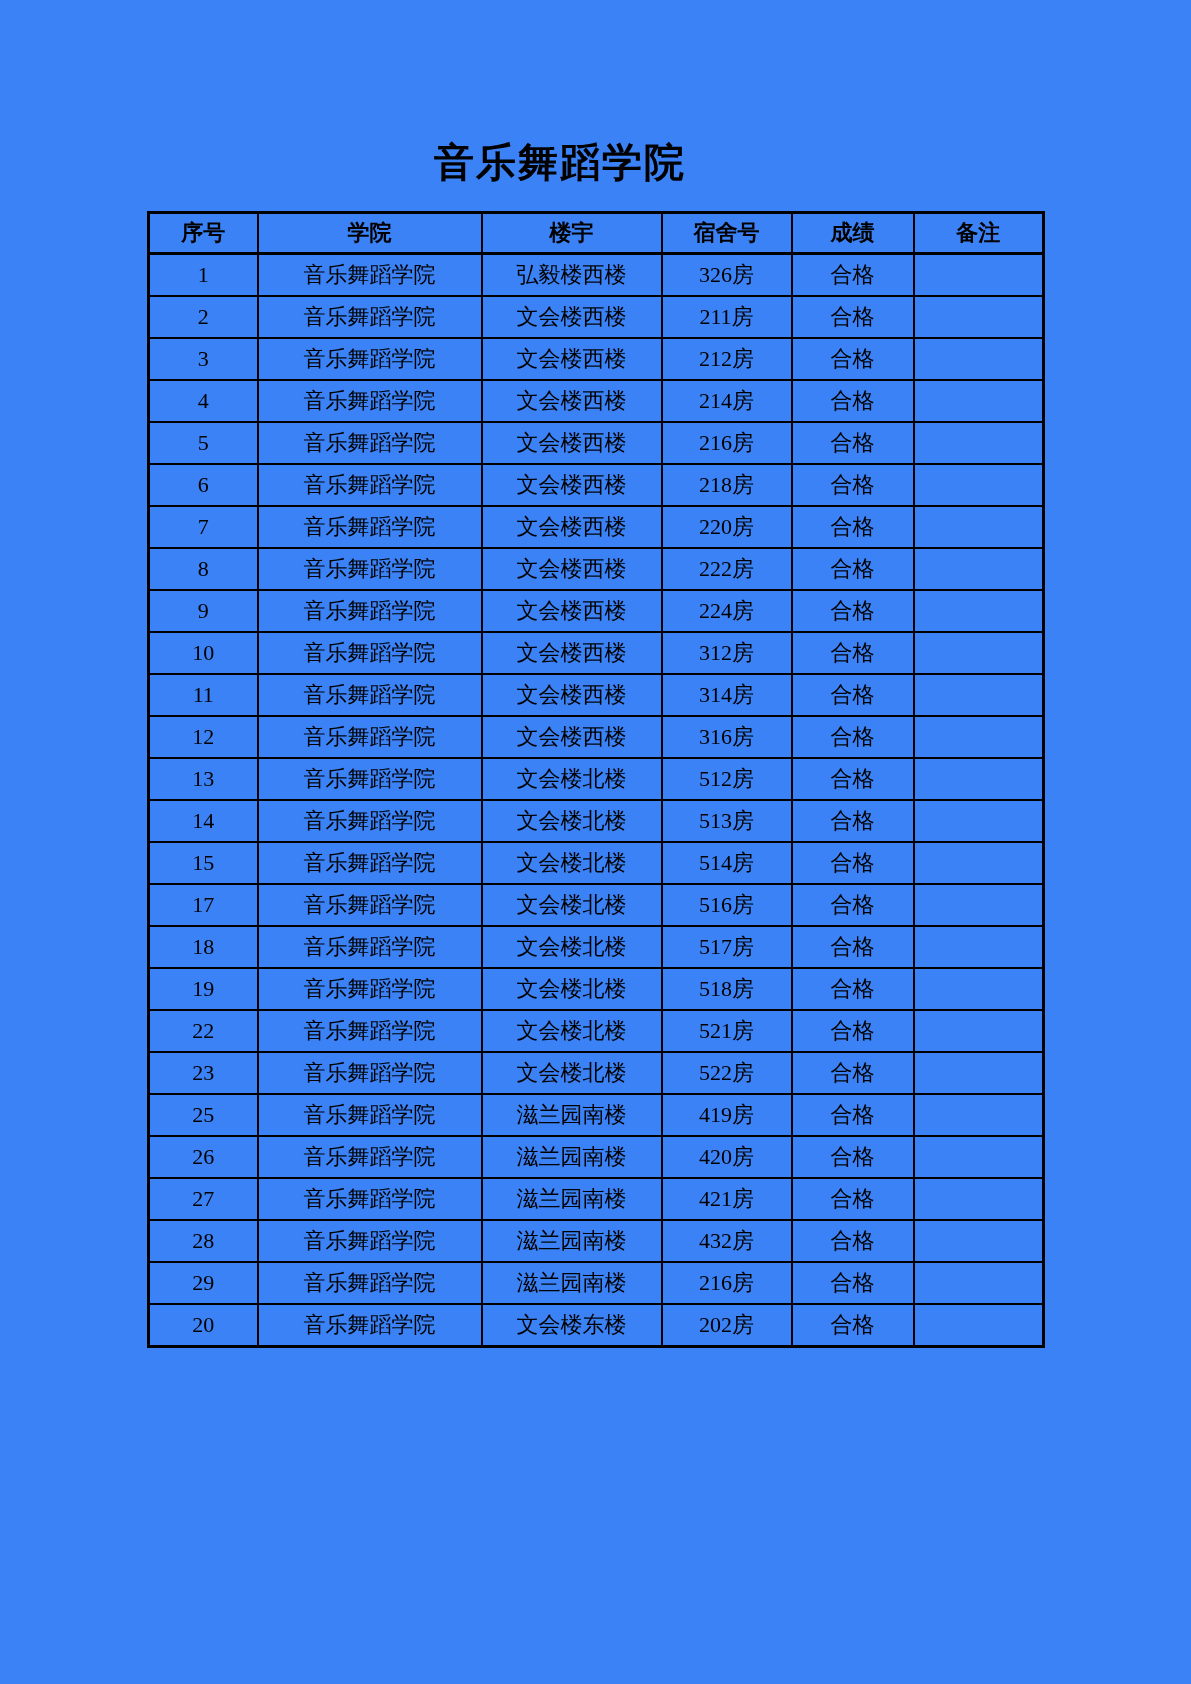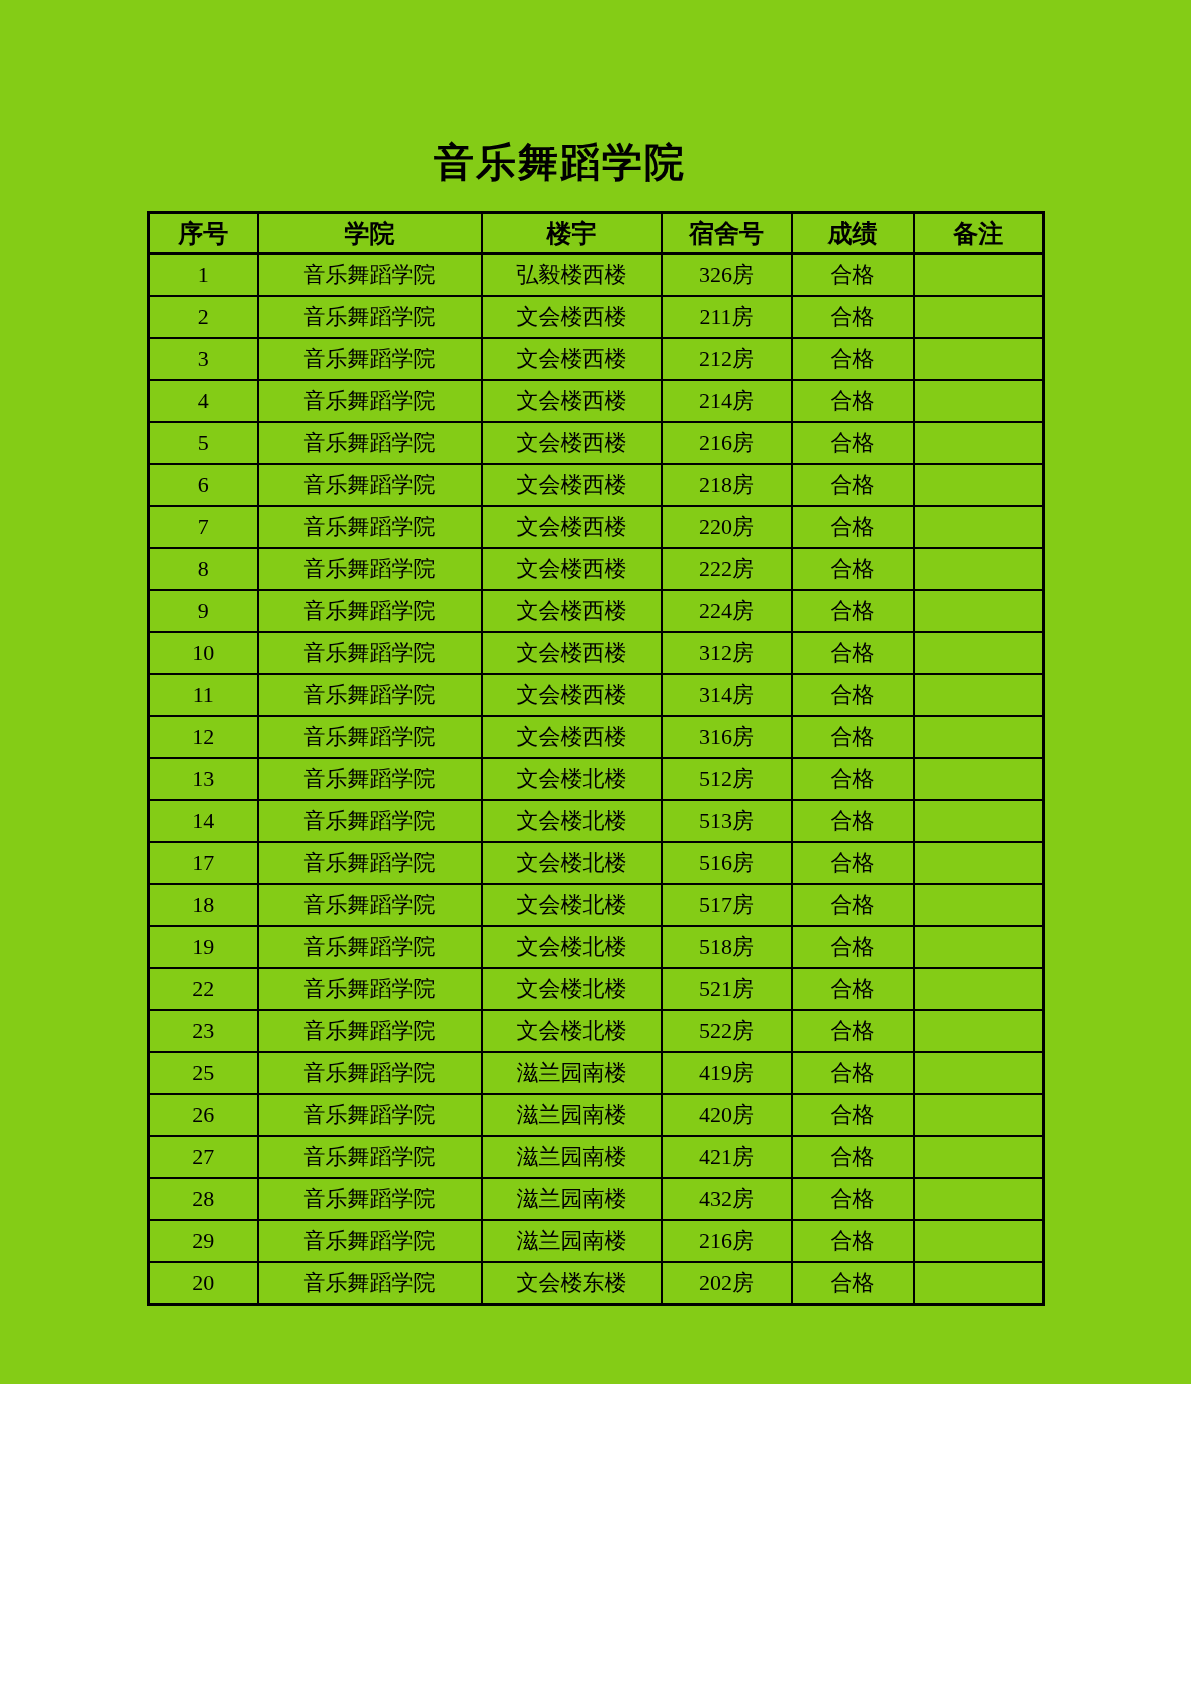--- a/index.html
+++ b/index.html
@@ -11,22 +11,22 @@
     width: 1191px;
     height: 1684px;
     font-family: "Liberation Serif", "DejaVu Serif", serif;
     color: #000000;
     position: relative;
   }
   .page {
     position: absolute;
     top: 0; left: 0;
     width: 1191px;
-    height: 1384px;
-    background: #84cc16;
+    height: 1684px;
+    background: #3b82f6;
     font-family: Liberation Serif, serif;
   }
   .doc-title {
     position: absolute;
     top: 141px;
     left: 145px;
     width: 830px;
     margin: 0;
     text-align: center;
     font-size: 40px;
@@ -48,21 +48,21 @@
   .dorm-table td {
     border: 2px solid #000000;
     text-align: center;
     vertical-align: middle;
     padding: 0;
     overflow: hidden;
     white-space: nowrap;
   }
   .dorm-table th {
     height: 38px;
-    font-size: 25px;
+    font-size: 22px;
     font-weight: bold;
     border-bottom: 3px solid #000000;
   }
   .dorm-table td {
     height: 40px;
     font-size: 22px;
     font-weight: normal;
   }
 </style>
 </head>
@@ -197,20 +197,28 @@
         </tr>
         <tr>
           <td>14</td>
           <td>音乐舞蹈学院</td>
           <td>文会楼北楼</td>
           <td>513房</td>
           <td>合格</td>
           <td></td>
         </tr>
         <tr>
+          <td>15</td>
+          <td>音乐舞蹈学院</td>
+          <td>文会楼北楼</td>
+          <td>514房</td>
+          <td>合格</td>
+          <td></td>
+        </tr>
+        <tr>
           <td>17</td>
           <td>音乐舞蹈学院</td>
           <td>文会楼北楼</td>
           <td>516房</td>
           <td>合格</td>
           <td></td>
         </tr>
         <tr>
           <td>18</td>
           <td>音乐舞蹈学院</td>

